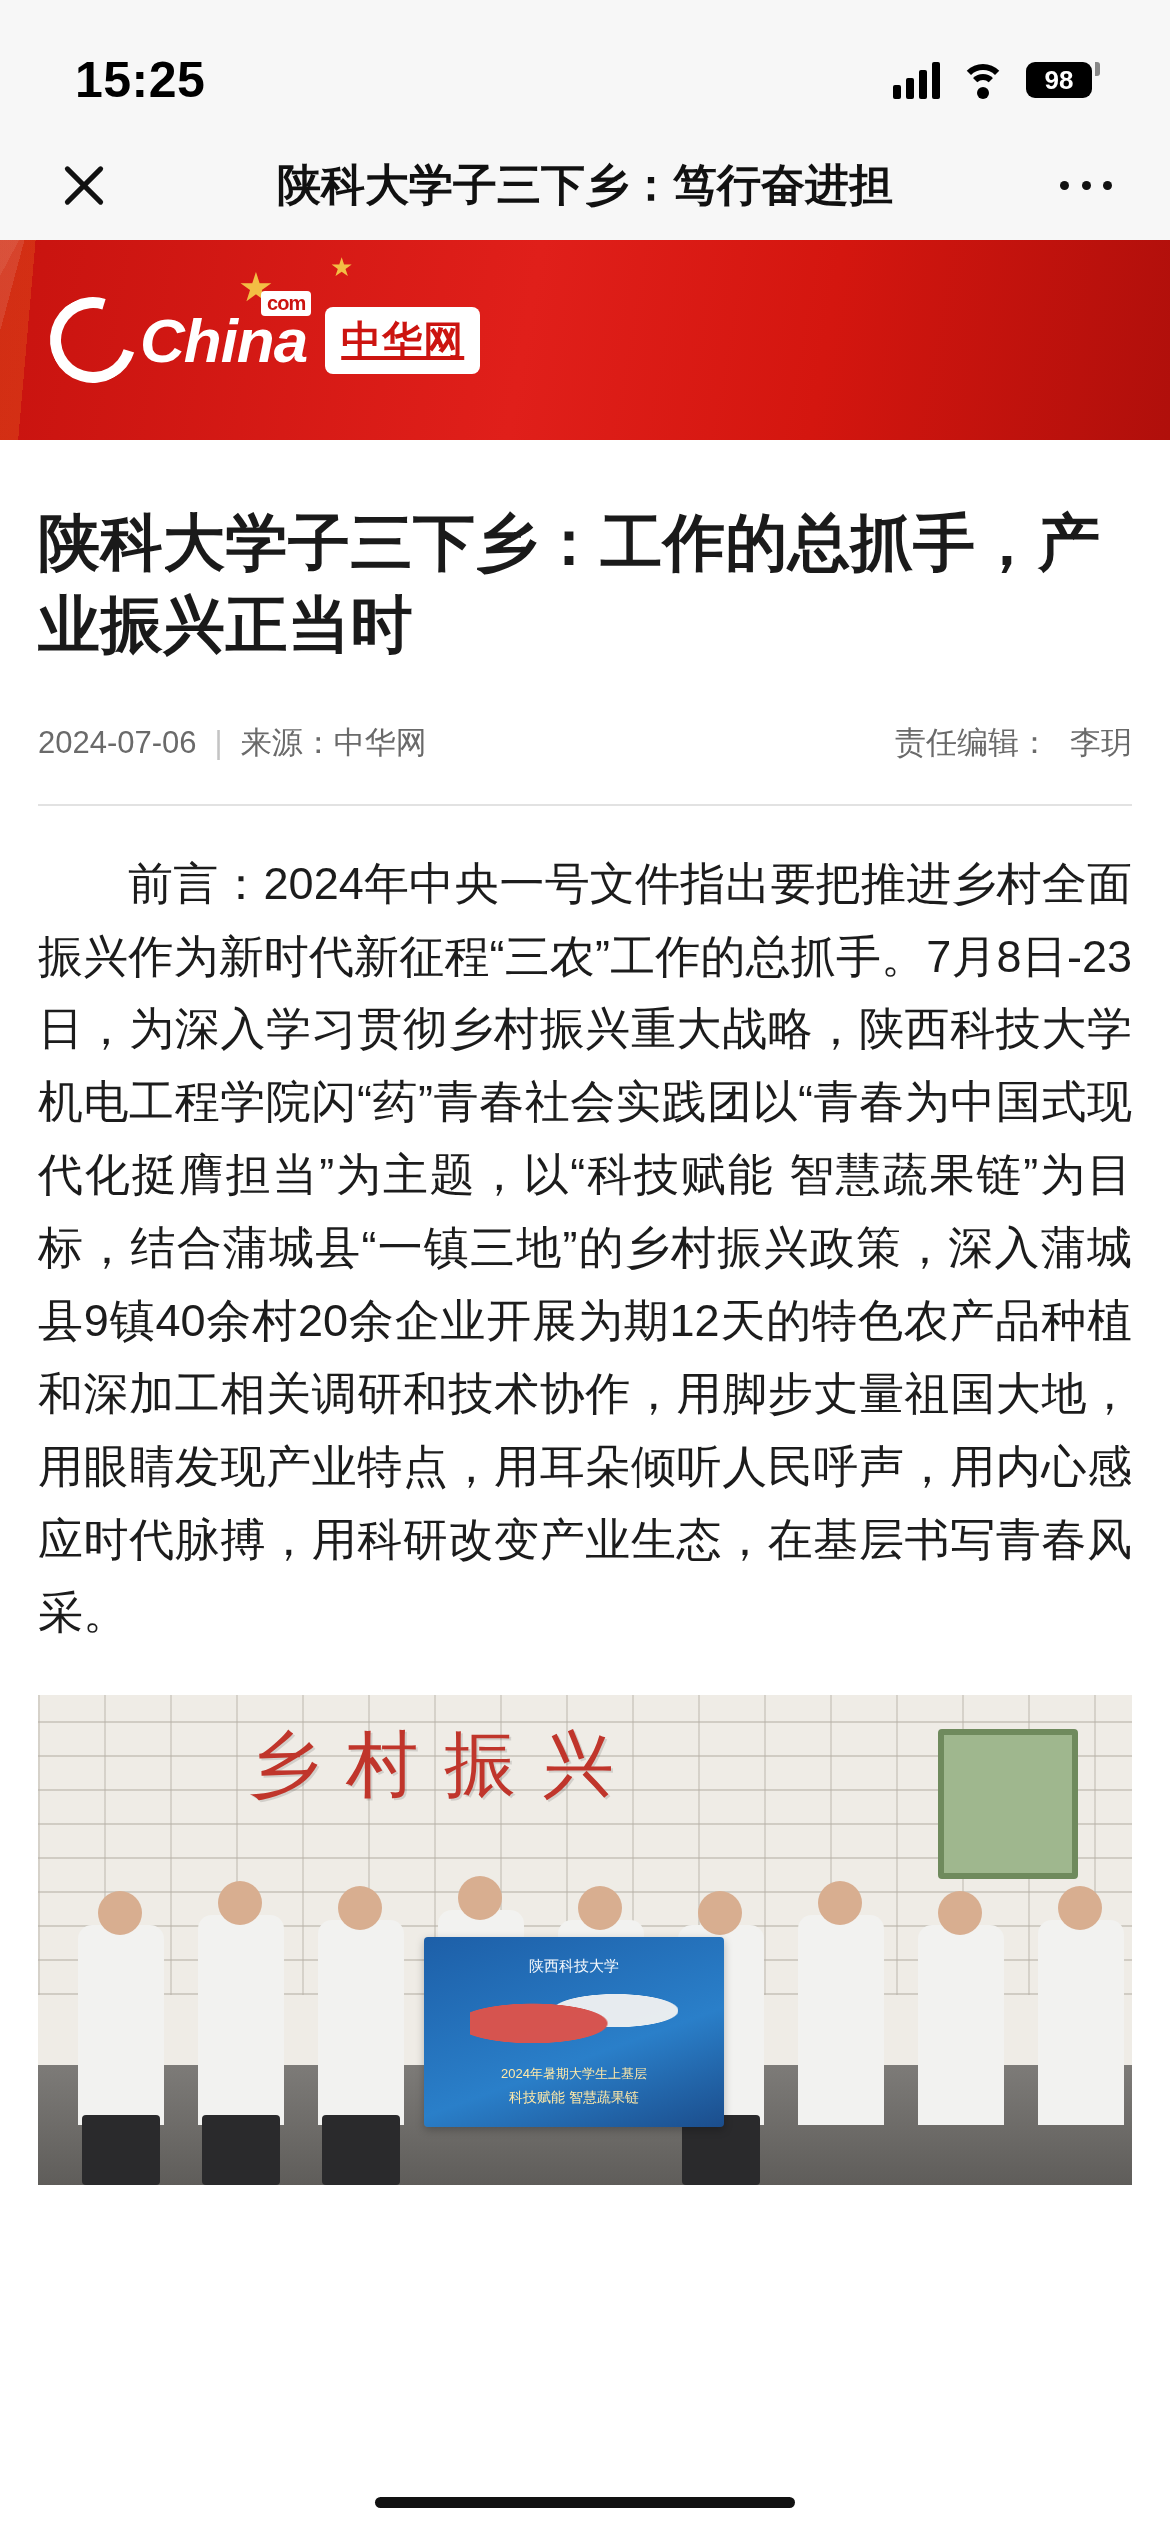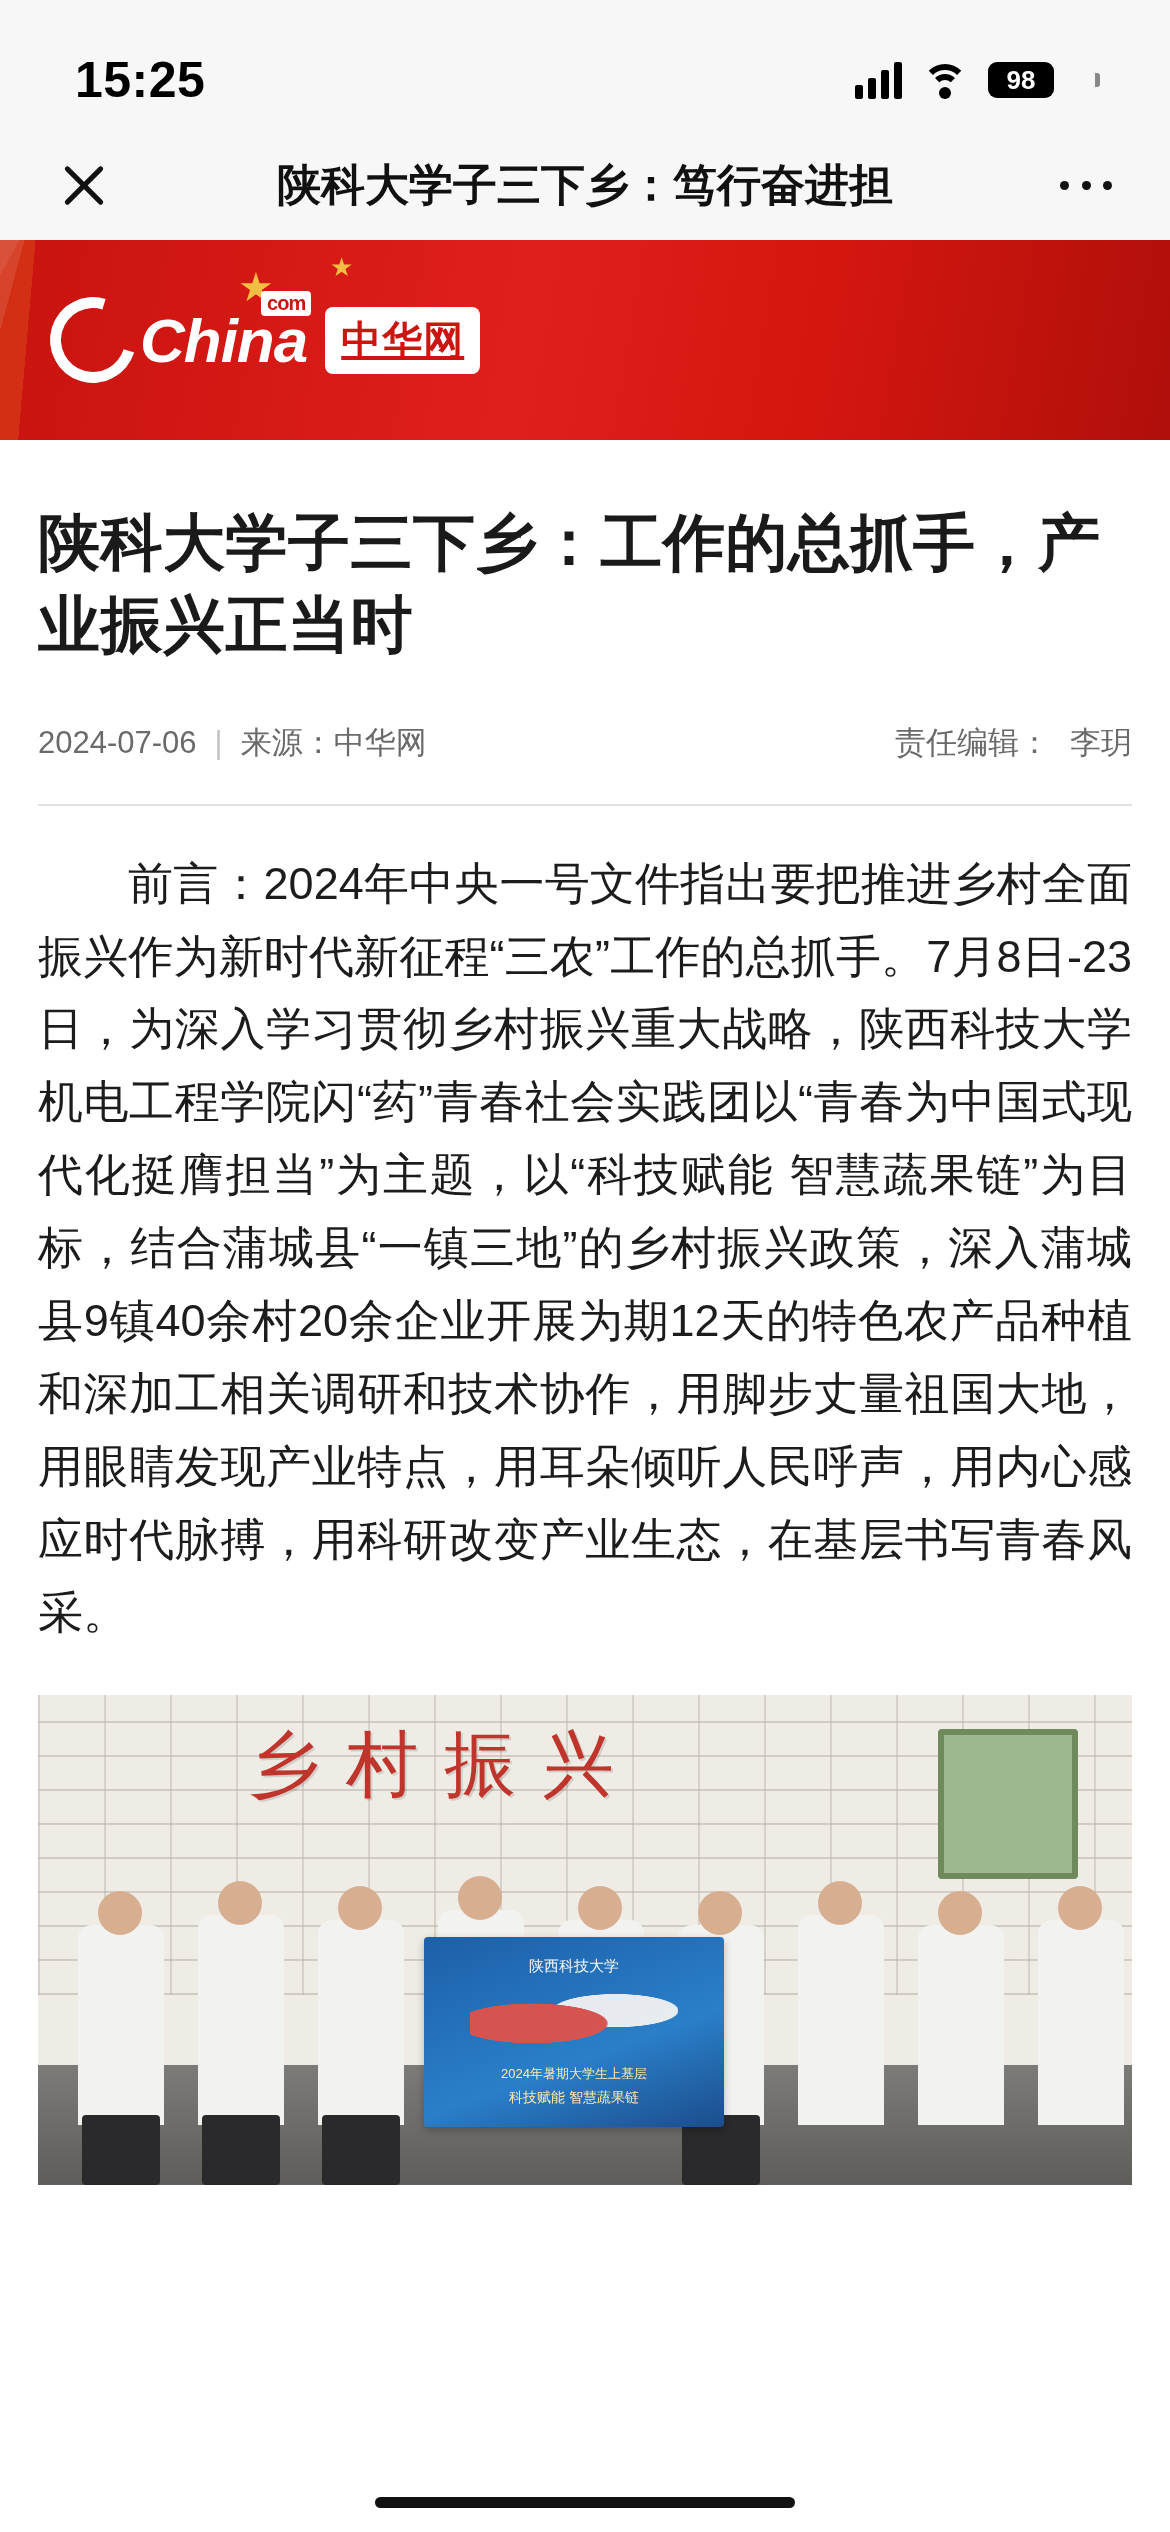--- a/index.html
+++ b/index.html
@@ -57,21 +57,21 @@
     left: 50%;
     transform: translateX(-50%);
   }
   .wifi-icon span.a { width: 46px; height: 46px; top: 2px; }
   .wifi-icon span.b { width: 28px; height: 28px; top: 12px; }
   .wifi-dot {
     position: absolute; bottom: -1px; left: 50%; transform: translateX(-50%);
     width: 9px; height: 9px; background: #000; border-radius: 50%;
   }
   .battery {
-    display: flex; align-items: center; gap: 38px;
+    display: flex; 
   }
   .battery-body {
     width: 66px; height: 36px; background: #000;
     border-radius: 9px; display: flex; align-items: center; justify-content: center;
   }
   .battery-body span { color: #fff; font-size: 26px; font-weight: 600; }
   .battery-cap { width: 5px; height: 14px; background: #000; border-radius: 0 3px 3px 0; margin-left: 3px; opacity: .45; }
 
   
   .navbar {

